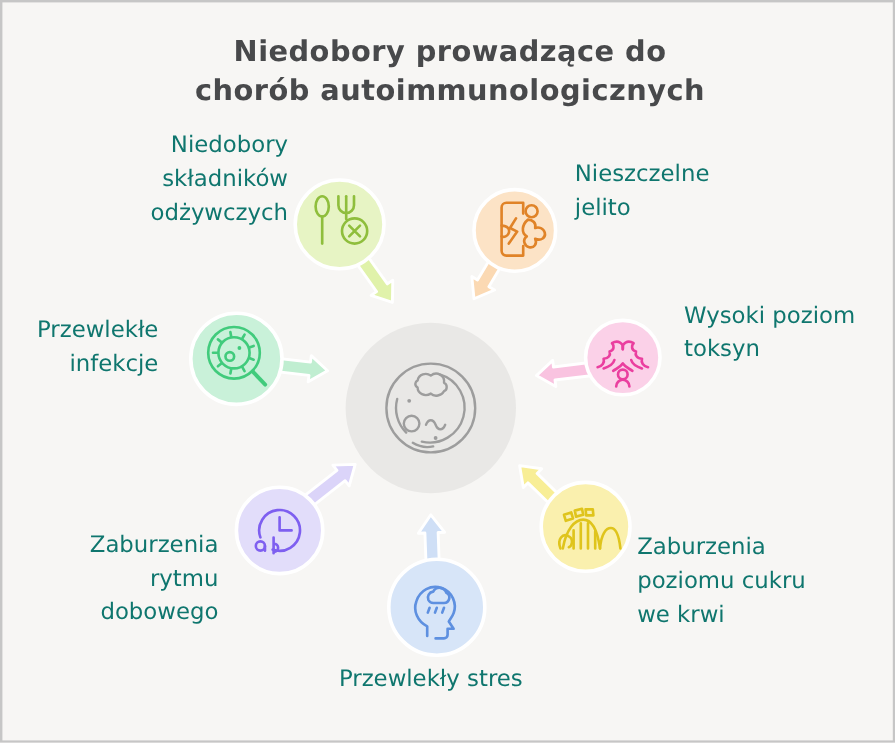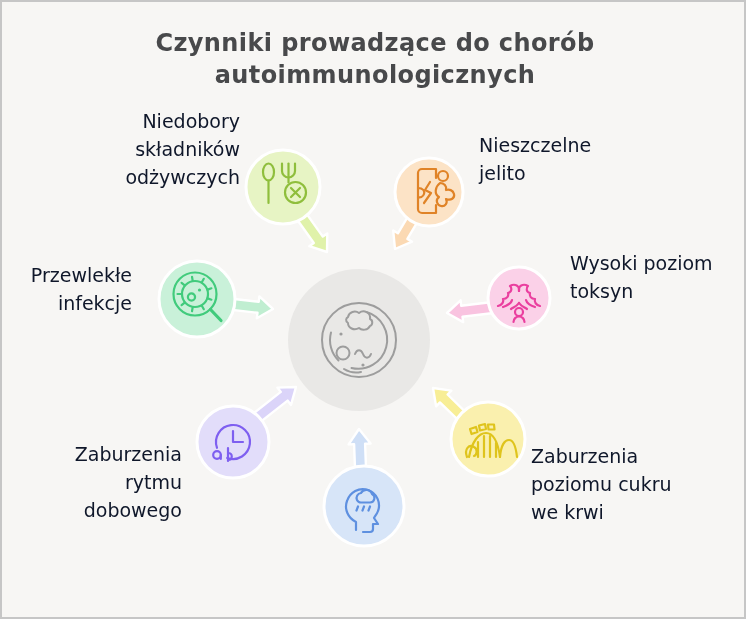--- a/index.html
+++ b/index.html
@@ -7,21 +7,21 @@
     position:relative;width:746px;height:619px;overflow:hidden;
     background:#f7f6f4;box-sizing:border-box;border:2px solid #c6c6c6;
     font-family:"DejaVu Sans","Liberation Sans",sans-serif;
   }
   #title{
     position:absolute;top:26px;left:143px;width:460px;margin:0;
     text-align:center;font-size:24px;font-weight:bold;line-height:1.32;
     letter-spacing:.4px;color:#48494b;
   }
   .label{
-    position:absolute;font-size:19px;line-height:1.47;color:#0f172a;
+    position:absolute;font-size:19px;line-height:1.47;color:#0f766e;
     white-space:pre-line;font-weight:500;
   }
   .lbl-right{text-align:right;}
   .lbl-left{text-align:left;}
   .lbl-center{text-align:center;}
   #lbl-nutrient{left:70px;top:106px;width:168px;}
   #lbl-gut{left:477px;top:130px;width:160px;}
   #lbl-toxins{left:568px;top:248px;width:172px;}
   #lbl-sugar{left:529px;top:441px;width:170px;}
   #lbl-stress{left:255px;top:551px;width:204px;}
@@ -31,21 +31,21 @@
   .icon{fill:none;stroke-width:2.2;stroke-linecap:round;stroke-linejoin:round;}
   .icon-center{fill:none;stroke-width:2;stroke-linecap:round;stroke-linejoin:round;}
   .sat{stroke:#ffffff;stroke-width:3;}
   .arrow{stroke:#ffffff;stroke-width:2.4;stroke-linejoin:round;}
 </style>
 </head>
 <body>
 
 <div id="stage">
 
-  <h1 id="title">Czynniki prowadzące do chorób autoimmunologicznych</h1>
+  <h1 id="title">Niedobory prowadzące do chorób autoimmunologicznych</h1>
 
   <svg width="746" height="619" viewBox="0 0 746 619">
 
     <g>
       <circle cx="357" cy="338" r="71" stroke="none" fill="#e9e8e6"></circle>
       <g class="icon-center" stroke="#9d9d9d">
         <circle cx="357" cy="338" r="37"></circle>
         <path d="M 364.5,310 A 29,29 0 0 1 349.5,366"></path>
         <path d="M 329,330.5 A 29,29 0 0 0 336.5,358.5"></path>
         <path d="M 346,315 c 1,-5 7,-7 11,-4 c 5,-4 12,0 11,6 c 3,1 3,6 0,7 c -2,4 -8,5 -11,2 c -5,3 -11,0 -11,-5 c -3,-2 -2,-5 0,-6 z"></path>
@@ -147,18 +147,19 @@
   <div class="label lbl-right" id="lbl-nutrient">Niedobory
 składników
 odżywczych</div>
   <div class="label lbl-left" id="lbl-gut">Nieszczelne
 jelito</div>
   <div class="label lbl-left" id="lbl-toxins">Wysoki poziom
 toksyn</div>
   <div class="label lbl-left" id="lbl-sugar">Zaburzenia
 poziomu cukru
 we krwi</div>
+  <div class="label lbl-center" id="lbl-stress">Przewlekły stres</div>
   <div class="label lbl-right" id="lbl-circadian">Zaburzenia
 rytmu
 dobowego</div>
   <div class="label lbl-right" id="lbl-infections">Przewlekłe
 infekcje</div>
 </div>
 
 </body></html>

